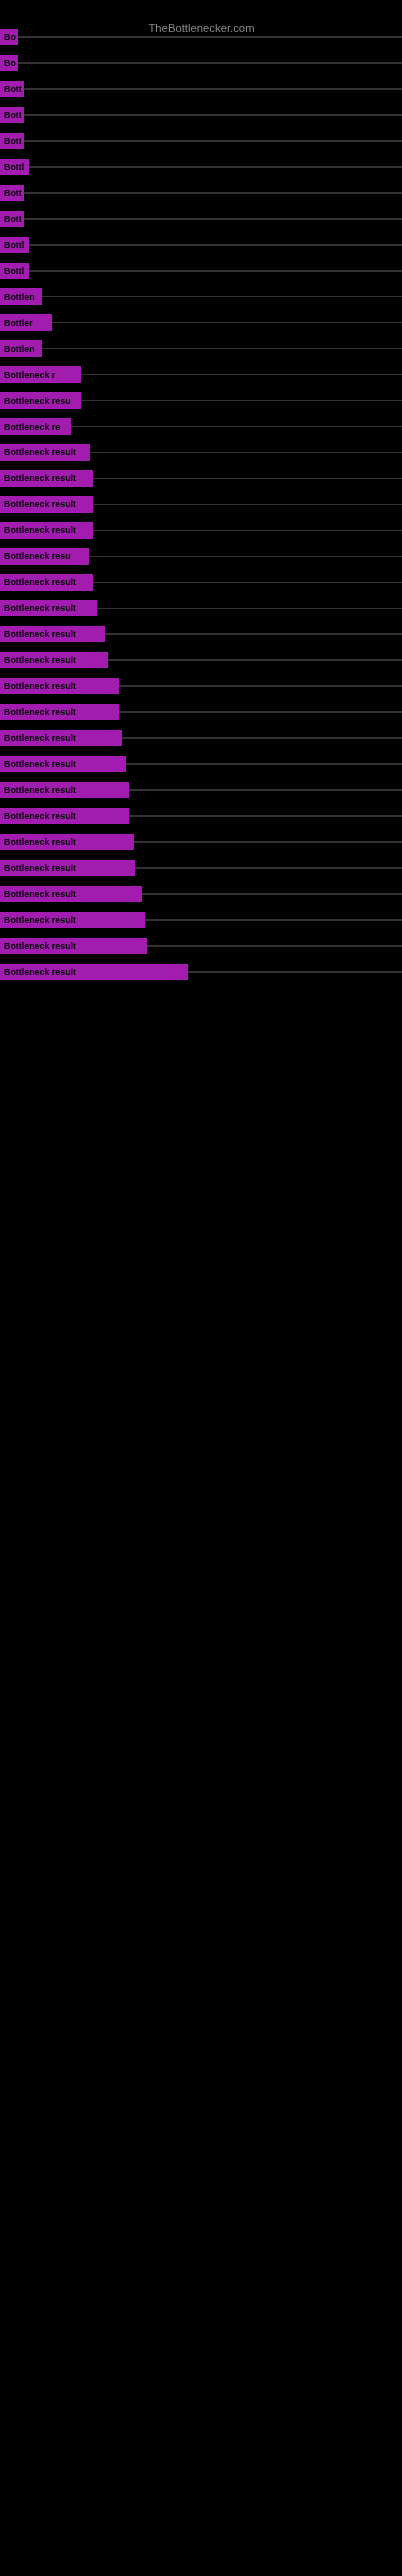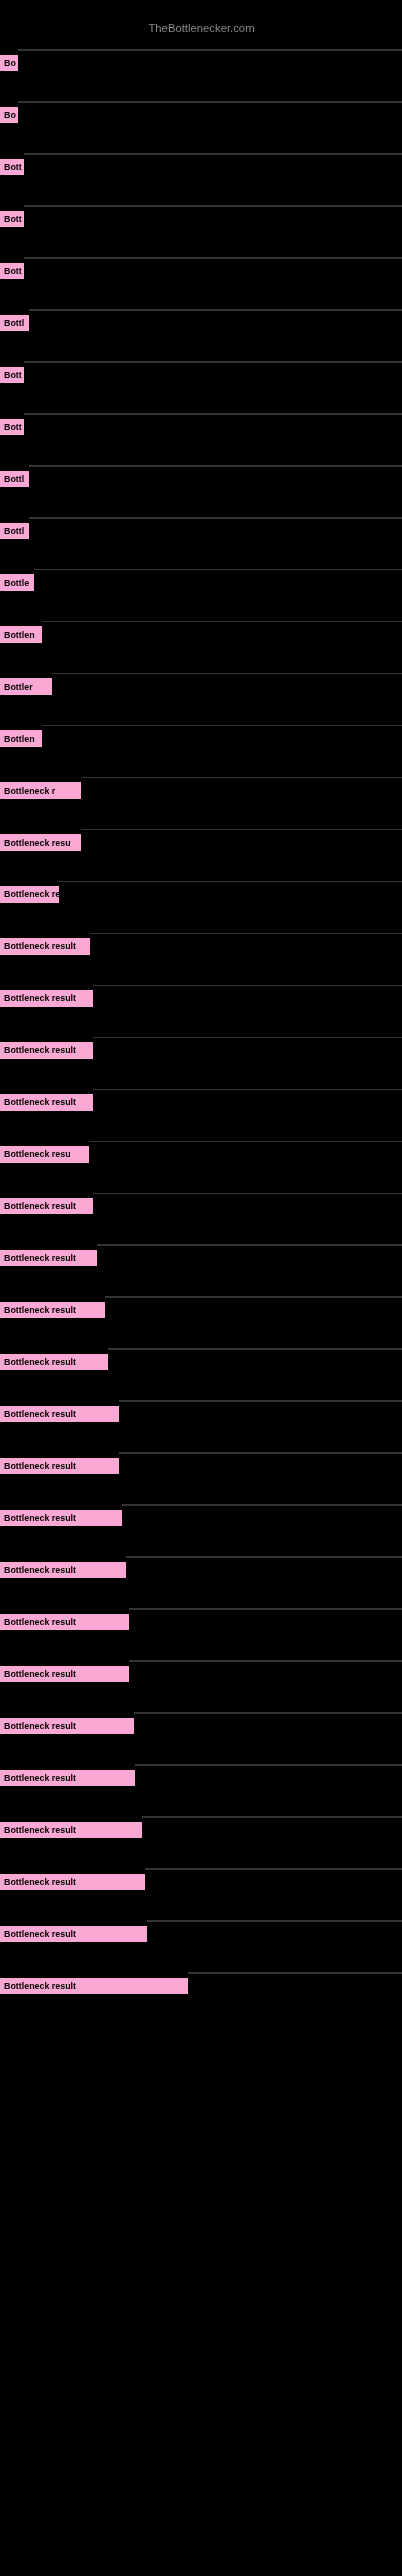--- a/index.html
+++ b/index.html
@@ -26,29 +26,28 @@
       padding-top: 24px;
       width: 403px;
     }
     .row {
       display: flex;
       align-items: center;
       margin-bottom: 0px;
       padding: 4.8px 0;
     }
     .label-box {
-      background-color: #f9a8d4;
+      background-color: #a21caf;
       color: #000;
       font-size: 8.9px;
       font-weight: bold;
       padding: 3.2px 4px;
       white-space: nowrap;
       overflow: hidden;
       flex-shrink: 0;
-      margin-top: 26px;
     }
     .bar-line {
       height: 1.6px;
       background-color: #333;
       flex: 1;
     }
   </style>
 </head>
 <body>
 
@@ -89,45 +88,41 @@
       </div>
       <div class="row">
         <div class="label-box" style="width: 29px;">Bottl</div>
         <div class="bar-line"></div>
       </div>
       <div class="row">
         <div class="label-box" style="width: 29px;">Bottl</div>
         <div class="bar-line"></div>
       </div>
       <div class="row">
-        <div class="label-box" style="width: 34px;">Bottle</div>
-        <div class="bar-line"></div>
-      </div>
-      <div class="row">
         <div class="label-box" style="width: 42px;">Bottlen</div>
         <div class="bar-line"></div>
       </div>
       <div class="row">
         <div class="label-box" style="width: 52px;">Bottler</div>
         <div class="bar-line"></div>
       </div>
       <div class="row">
         <div class="label-box" style="width: 42px;">Bottlen</div>
         <div class="bar-line"></div>
       </div>
       <div class="row">
         <div class="label-box" style="width: 81px;">Bottleneck r</div>
         <div class="bar-line"></div>
       </div>
       <div class="row">
         <div class="label-box" style="width: 81px;">Bottleneck resu</div>
         <div class="bar-line"></div>
       </div>
       <div class="row">
-        <div class="label-box" style="width: 59px;">Bottleneck re</div>
+        <div class="label-box" style="width: 71px;">Bottleneck re</div>
         <div class="bar-line"></div>
       </div>
       <div class="row">
         <div class="label-box" style="width: 90px;">Bottleneck result</div>
         <div class="bar-line"></div>
       </div>
       <div class="row">
         <div class="label-box" style="width: 93px;">Bottleneck result</div>
         <div class="bar-line"></div>
       </div>

